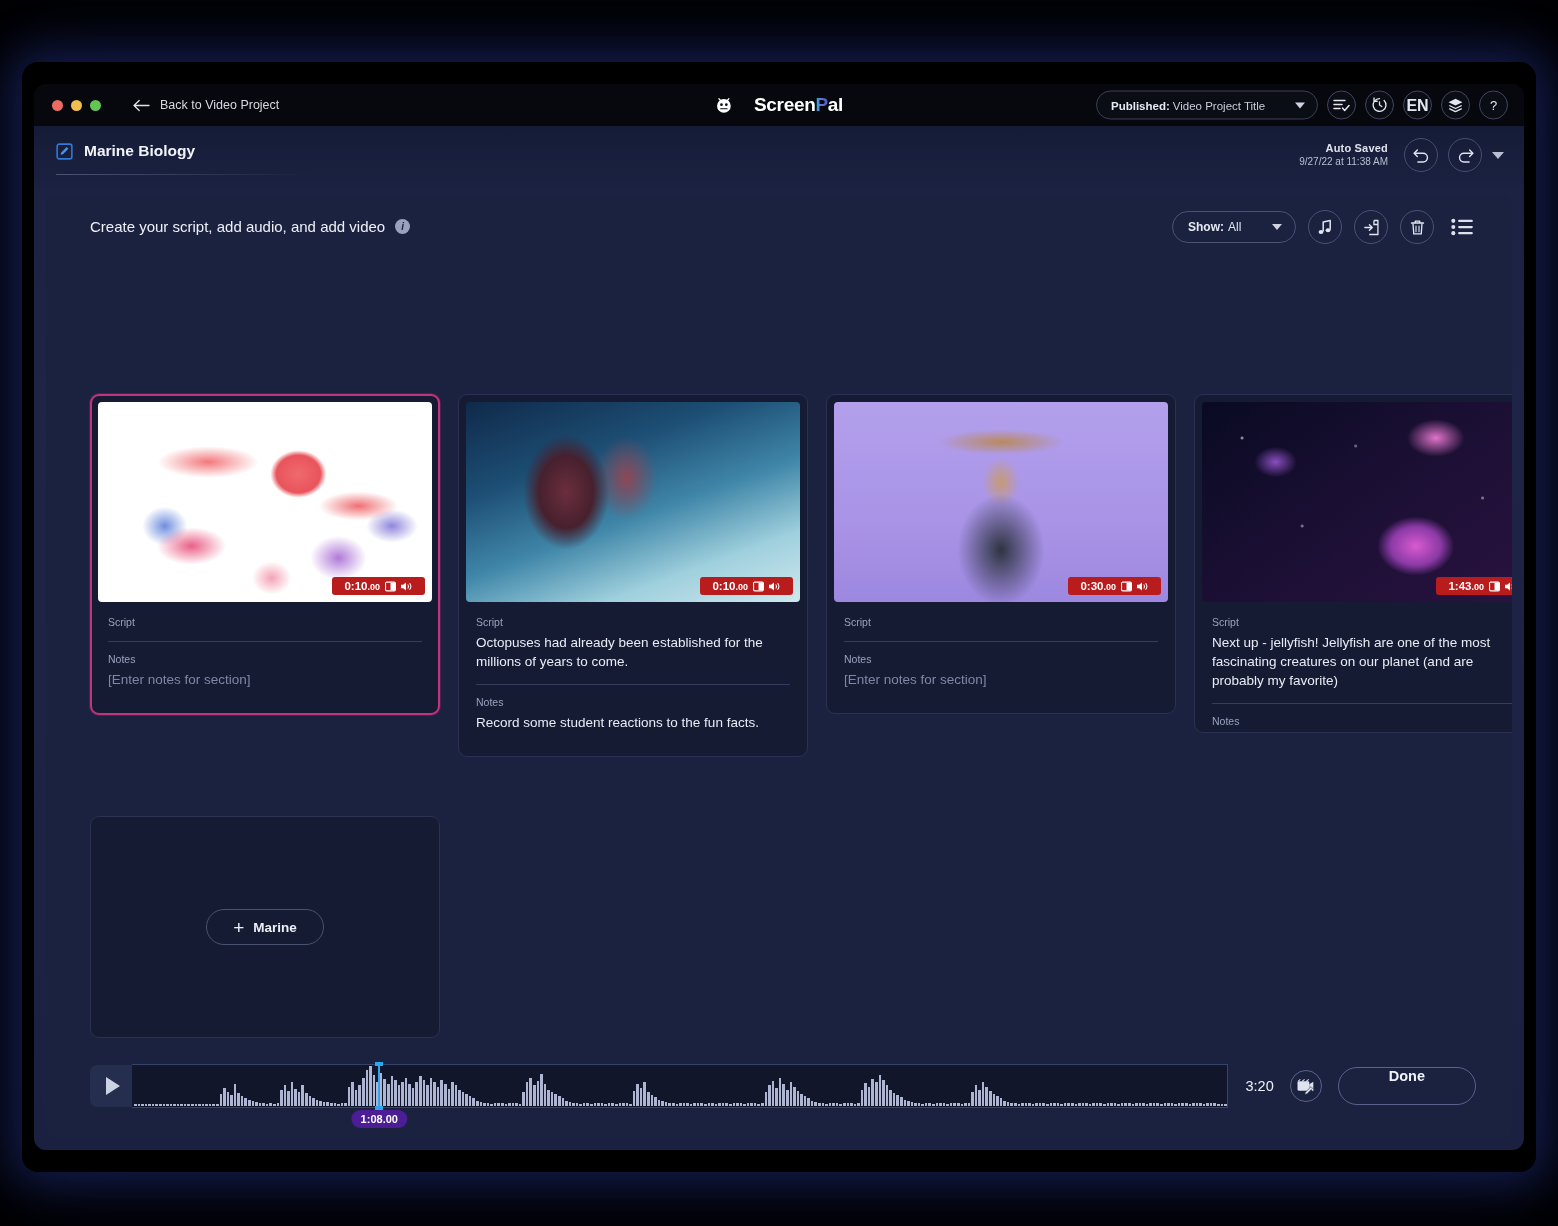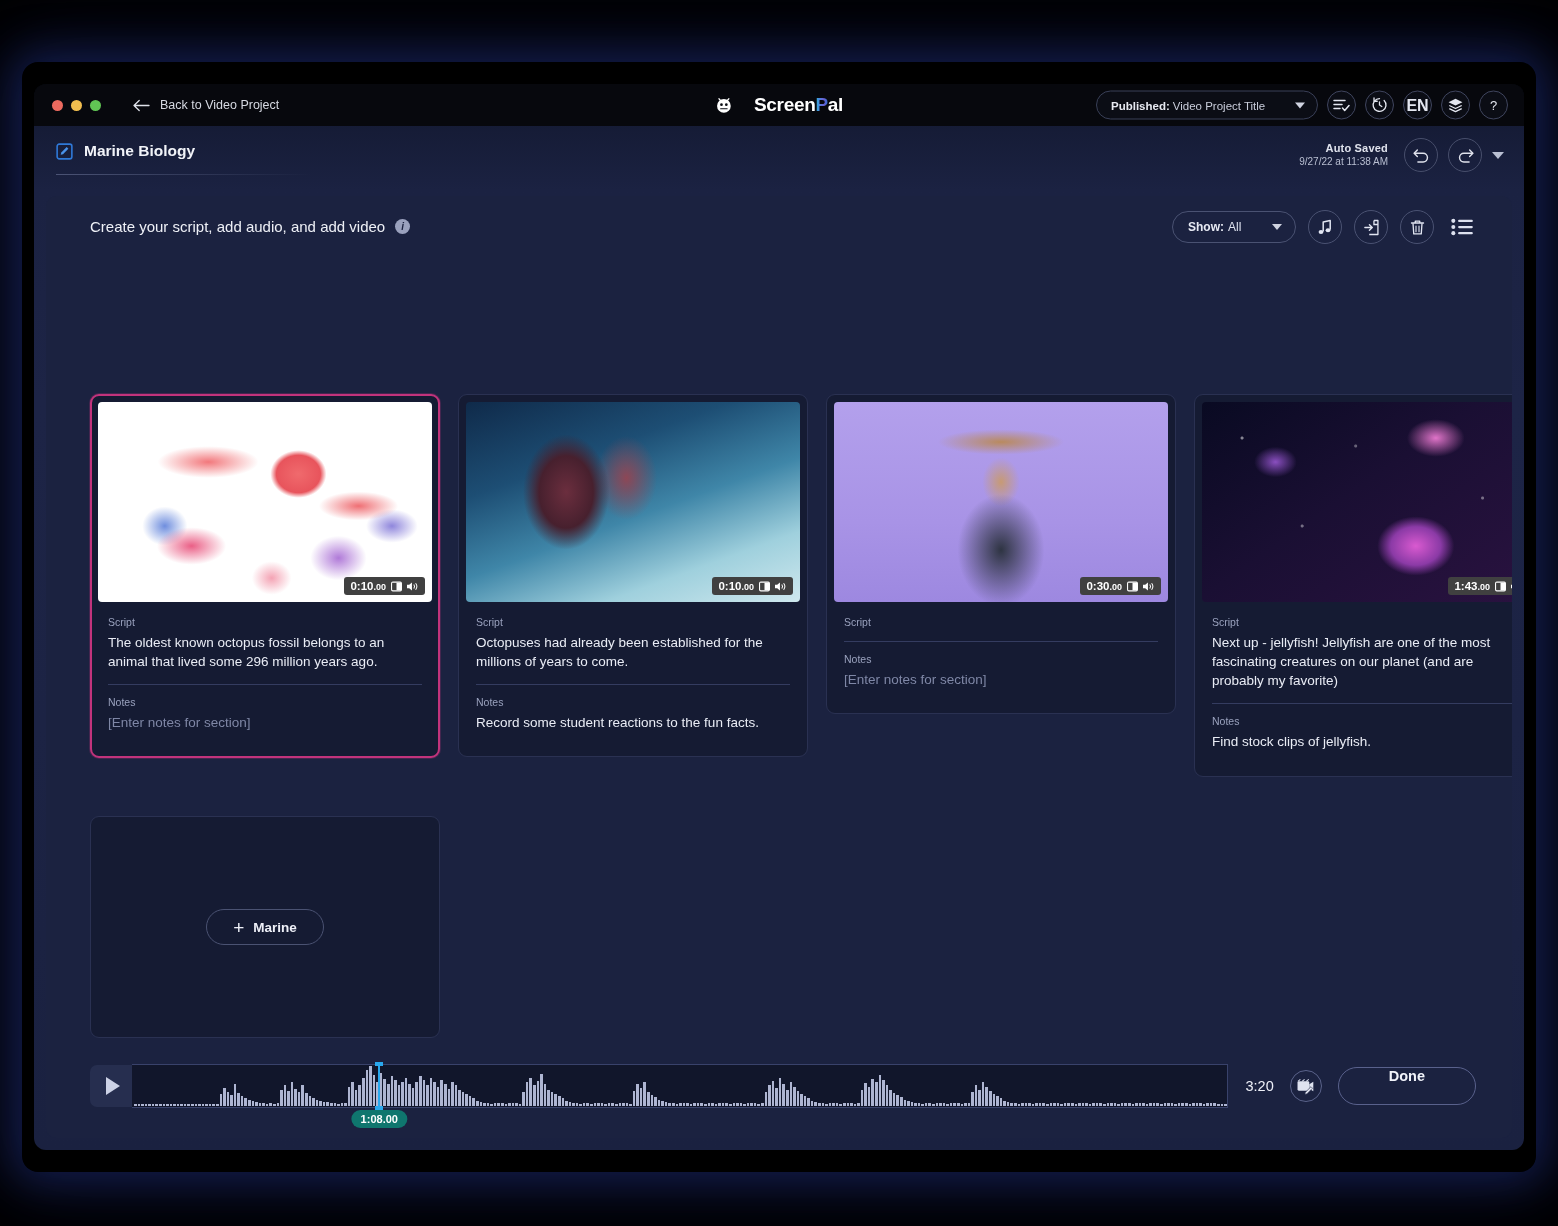--- a/index.html
+++ b/index.html
@@ -128,23 +128,23 @@
   .card {
     width: 350px; border-radius: 9px;
     background: #151b33; border: 1px solid #2a3152;
     padding: 7px 7px 0 7px; cursor: pointer;
   }
   .card.selected { border: 2px solid #c2337c; padding: 6px 6px 0 6px; box-shadow: 0 0 0 1px rgba(194,51,124,.25); }
   .thumb { position: relative; width: 100%; height: 200px; border-radius: 4px; overflow: hidden; }
   .thumb .art { position: absolute; inset: 0; }
   .badge {
     position: absolute; right: 7px; bottom: 7px;
-    background: #404040; border-radius: 3px;
+    background: #b91c1c; border-radius: 3px;
     display: flex; align-items: center; gap: 5px;
-    padding: 3px 6px; color: #fff;
+    padding: 3px 12px; color: #fff;
   }
   .badge .t { font-size: 11.5px; font-weight: bold; }
   .badge .t .frac { font-size: 9px; }
   .badge .ic { display: flex; align-items: center; gap: 4px; }
   .cbody { padding: 14px 10px 0 10px; }
   .lab { color: #9aa2be; font-size: 10.5px; margin-bottom: 5px; }
   .scripttxt { color: #e9ecf5; font-size: 13.5px; line-height: 1.42; }
   .divider { height: 1px; background: #343c60; margin: 13px 0 11px 0; }
   .notestxt { color: #e9ecf5; font-size: 13.5px; line-height: 1.42; padding-bottom: 24px; }
   .notestxt.ph { color: #7f87a6; }
@@ -174,21 +174,21 @@
   .wave { position: relative; flex: 1; height: 44px; background: #11162b; border: 1px solid #39426b; border-left: none; overflow: visible; }
   .wavebars { position: absolute; inset: 0; display: flex; align-items: flex-end; gap: 1px; padding: 0 2px 1px 2px; }
   .wavebars i { display: block; flex: 1 0 auto; background: #aeb5d2; }
   .playhead { position: absolute; top: -3px; bottom: -3px; width: 2px; background: #29a8ee; }
   .playhead::before, .playhead::after {
     content:''; position: absolute; left: -3px; width: 8px; height: 4px; background: #29a8ee;
   }
   .playhead::before { top: 0; } .playhead::after { bottom: 0; }
   .phlabel {
     position: absolute; top: 48px; left: 50%; transform: translateX(-50%);
-    background: #0f766e; color: #fff; font-size: 11px; font-weight: bold;
+    background: #4c1d95; color: #fff; font-size: 11px; font-weight: bold;
     padding: 3px 9px; border-radius: 9px; white-space: nowrap;
   }
   .tl-right { display: flex; align-items: center; gap: 16px; margin-left: 18px; justify-content: center; }
   .ttime { color: #eef0f8; font-size: 14.5px; }
   .editvid { width: 32px; height: 32px; border-radius: 50%; border: 1px solid #5a6punct; }
   .editvid { border: 1px solid #5a628a; display: flex; align-items: center; justify-content: center; cursor: pointer; }
   .donebtn {
     height: 38px; padding: 0 50px; border-radius: 19px;
     border: 1px solid #59618c; background: transparent;
     color: #f1f3fa; font-size: 14.5px; font-weight: bold; cursor: pointer;
@@ -382,21 +382,20 @@
                   </svg>
                   <svg width="13" height="11" viewBox="0 0 14 12">
                     <path d="M1 4.2h2.4L6.4 1.6v8.8L3.4 7.8H1z" fill="#fff"></path>
                     <path d="M8.6 4.2a3 3 0 010 3.6M10.6 2.8a5.4 5.4 0 010 6.4" stroke="#fff" stroke-width="1.1" fill="none" stroke-linecap="round"></path>
                   </svg>
                 </span>
               </div>
             </div>
             <div class="cbody">
               <div class="lab">Script</div>
-              <div class="scripttxt">The oldest known octopus fossil belongs to an animal that lived some 296 million years ago.</div>
               <div class="divider"></div>
               <div class="lab">Notes</div>
               <div class="notestxt ph">[Enter notes for section]</div>
             </div>
           </div>
           <div class="card">
             <div class="thumb">
               <div class="art art-tentacle"></div>
               <div class="badge">
                 <span class="t"><span>0:10</span><span class="frac">.00</span></span>
@@ -459,21 +458,20 @@
                     <path d="M8.6 4.2a3 3 0 010 3.6M10.6 2.8a5.4 5.4 0 010 6.4" stroke="#fff" stroke-width="1.1" fill="none" stroke-linecap="round"></path>
                   </svg>
                 </span>
               </div>
             </div>
             <div class="cbody">
               <div class="lab">Script</div>
               <div class="scripttxt">Next up - jellyfish! Jellyfish are one of the most fascinating creatures on our planet (and are probably my favorite)</div>
               <div class="divider"></div>
               <div class="lab">Notes</div>
-              <div class="notestxt">Find stock clips of jellyfish.</div>
             </div>
           </div>
         </div>
 
       <div class="addsec">
         <div class="addbtn">
           <span class="plus">+</span>
           <span>Marine</span>
         </div>
       </div>

